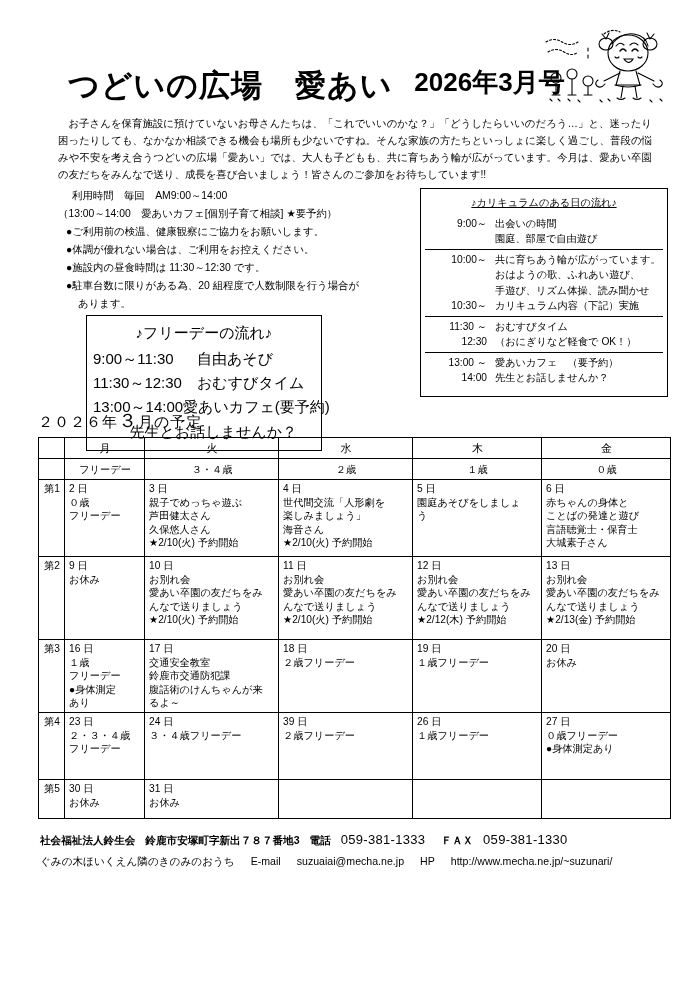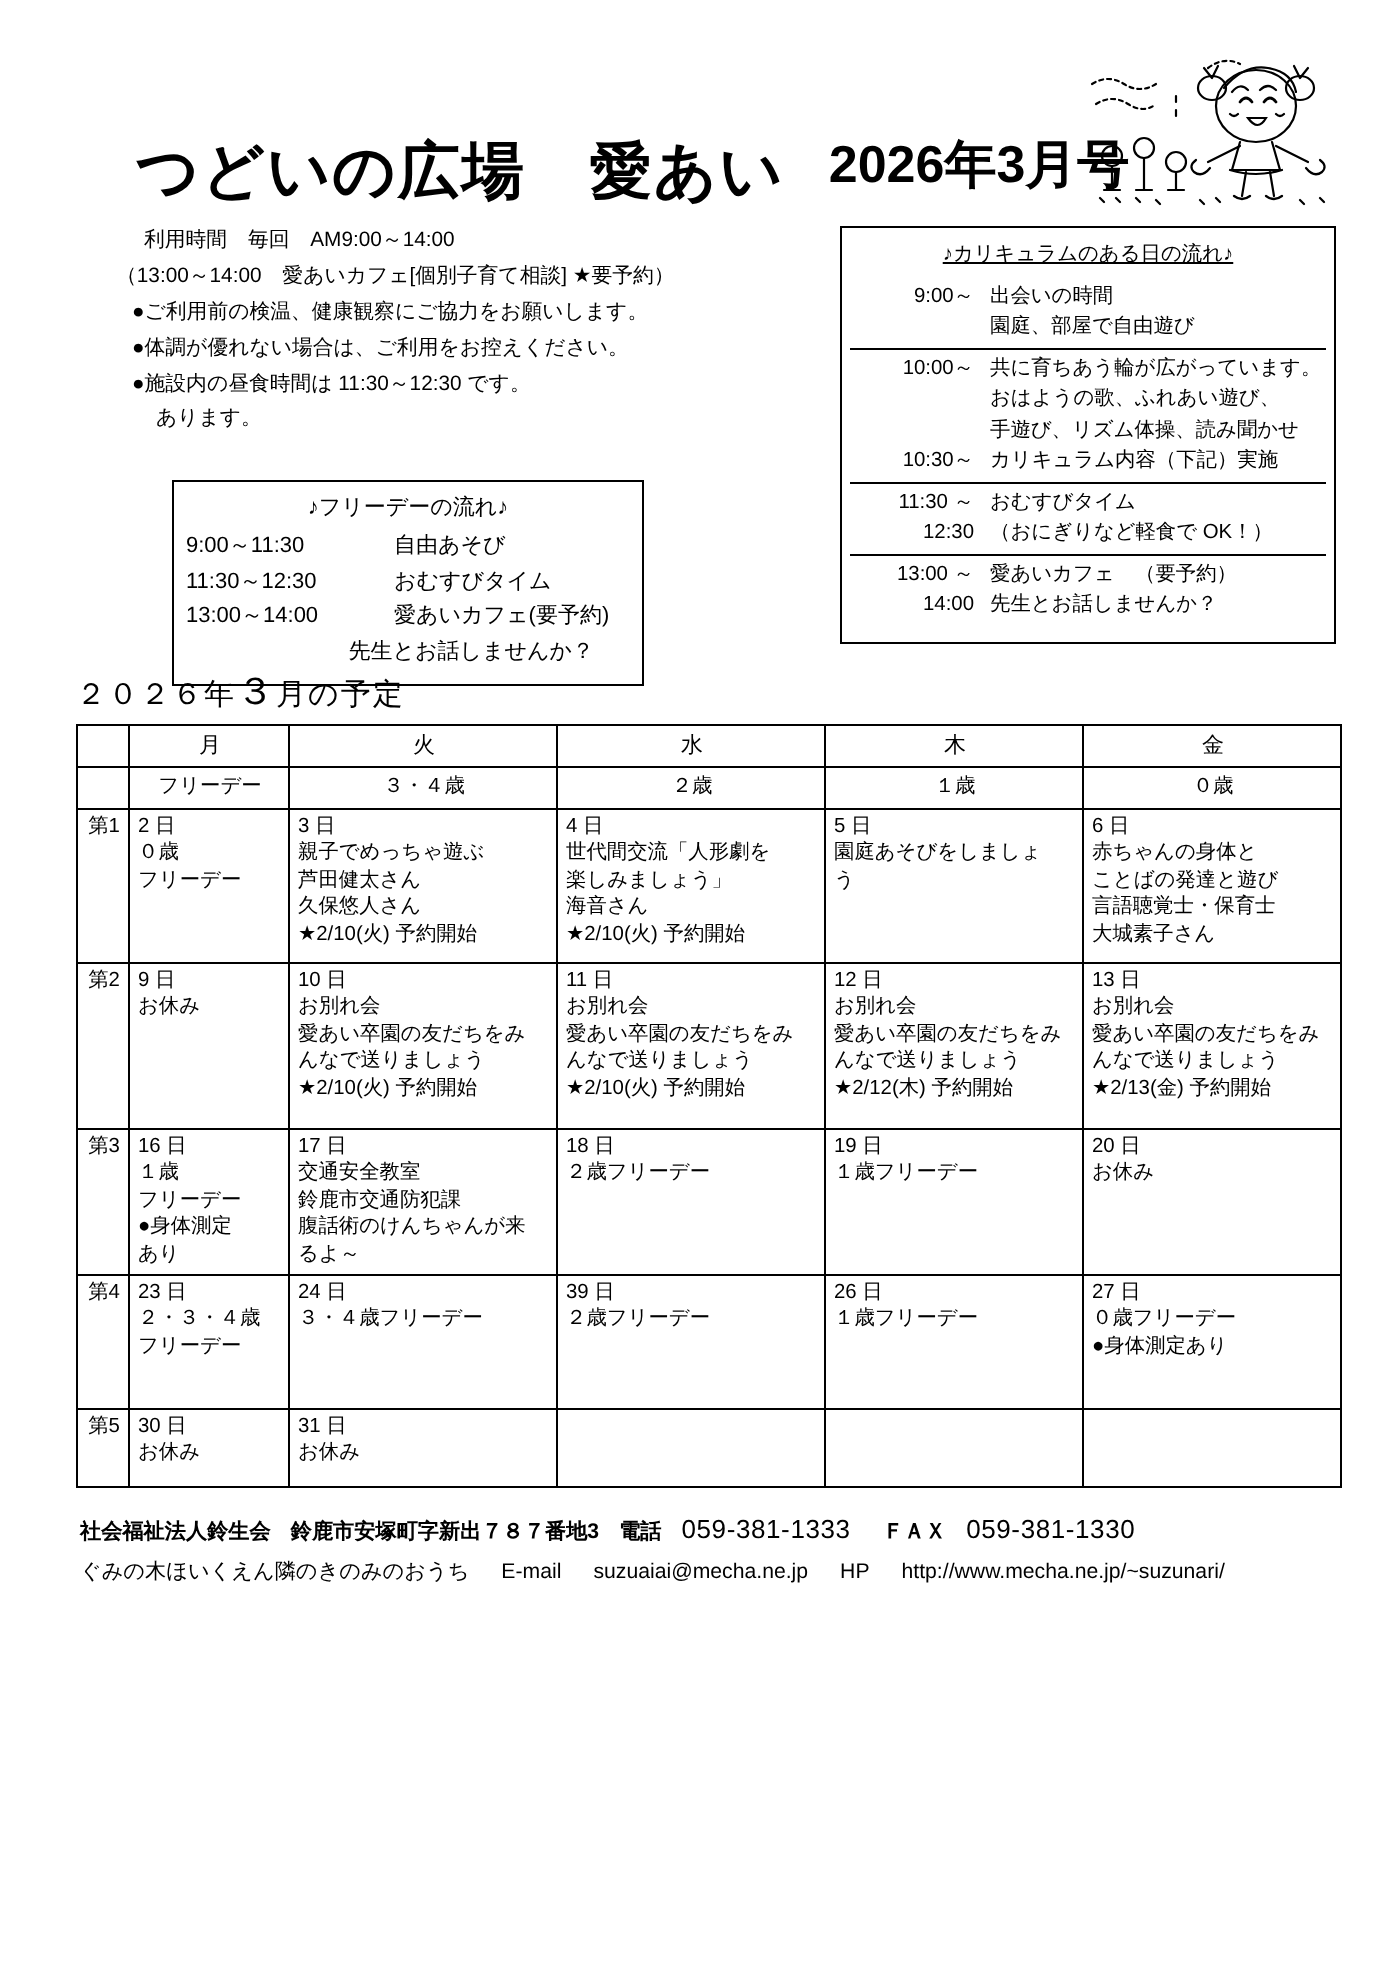--- a/index.html
+++ b/index.html
@@ -89,21 +89,21 @@
 
   
   .freeday-box {
     position: absolute;
     left: 86px;
     top: 128px;
     width: 236px;
     border: 1px solid #000;
     box-sizing: border-box;
     padding: 5px 6px 6px 6px;
-    font-size: 11px;
+    font-size: 15px;
     line-height: 1.62;
   }
   .freeday-title {
     text-align: center;
     margin-bottom: 1px;
   }
   .fd-row { display: flex; }
   .fd-time { width: 104px; white-space: nowrap; }
   .fd-desc { white-space: nowrap; }
   .fd-row.note { justify-content: flex-end; padding-right: 18px; }
@@ -259,28 +259,32 @@
           <circle cx="30" cy="48" r="5"></circle>
             <path d="M30 53 l0 16 M26 69 l8 0"></path>
           <circle cx="46" cy="55" r="5"></circle>
             <path d="M46 60 l0 9 M42 69 l8 0"></path>
           <path d="M8 73 l2 2 M16 73 l2 2 M26 73 l2 2 M36 74 l2 2 M58 74 l2 2 M66 73 l2 2 M108 74 l2 2 M118 73 l2 2"></path>
         </g>
       </svg>
     </div>
   </div>
 
+  <div class="intro">
+    <p>お子さんを保育施設に預けていないお母さんたちは、「これでいいのかな？」「どうしたらいいのだろう…」と、迷ったり困ったりしても、なかなか相談できる機会も場所も少ないですね。そんな家族の方たちといっしょに楽しく過ごし、普段の悩みや不安を考え合うつどいの広場「愛あい」では、大人も子どもも、共に育ちあう輪が広がっています。今月は、愛あい卒園の友だちをみんなで送り、成長を喜び合いましょう！皆さんのご参加をお待ちしています!!</p>
+  </div>
 
   <div class="mid">
     <div class="mid-left">
       <div class="indent1">利用時間　毎回　AM9:00～14:00</div>
       <div>（13:00～14:00　愛あいカフェ[個別子育て相談] ★要予約）</div>
       <div class="bullet">●ご利用前の検温、健康観察にご協力をお願いします。</div>
       <div class="bullet">●体調が優れない場合は、ご利用をお控えください。</div>
       <div class="bullet">●施設内の昼食時間は 11:30～12:30 です。</div>
+      <div class="bullet">●駐車台数に限りがある為、20 組程度で人数制限を行う場合が</div>
       <div class="bullet-cont">あります。</div>
     </div>
 
     <div class="freeday-box">
       <div class="freeday-title">♪フリーデーの流れ♪</div>
       <div class="fd-row">
         <span class="fd-time">9:00～11:30</span>
         <span class="fd-desc">自由あそび</span>
       </div>
       <div class="fd-row">

